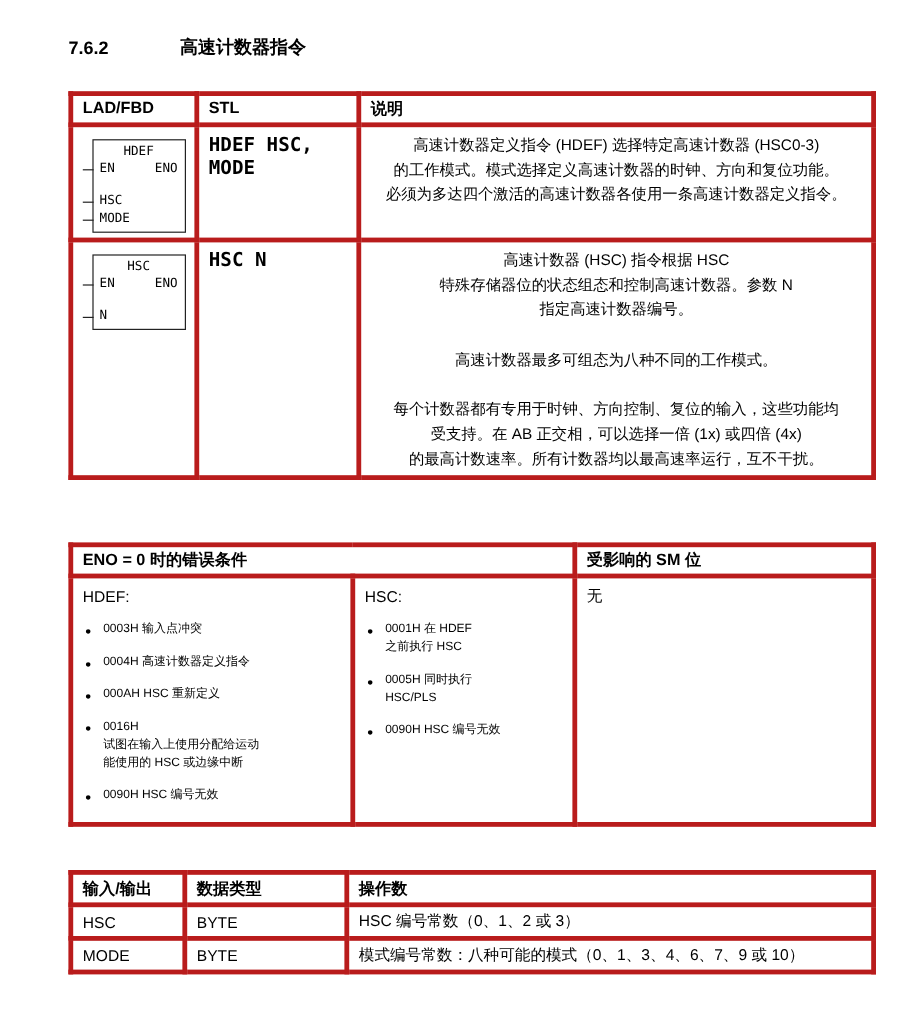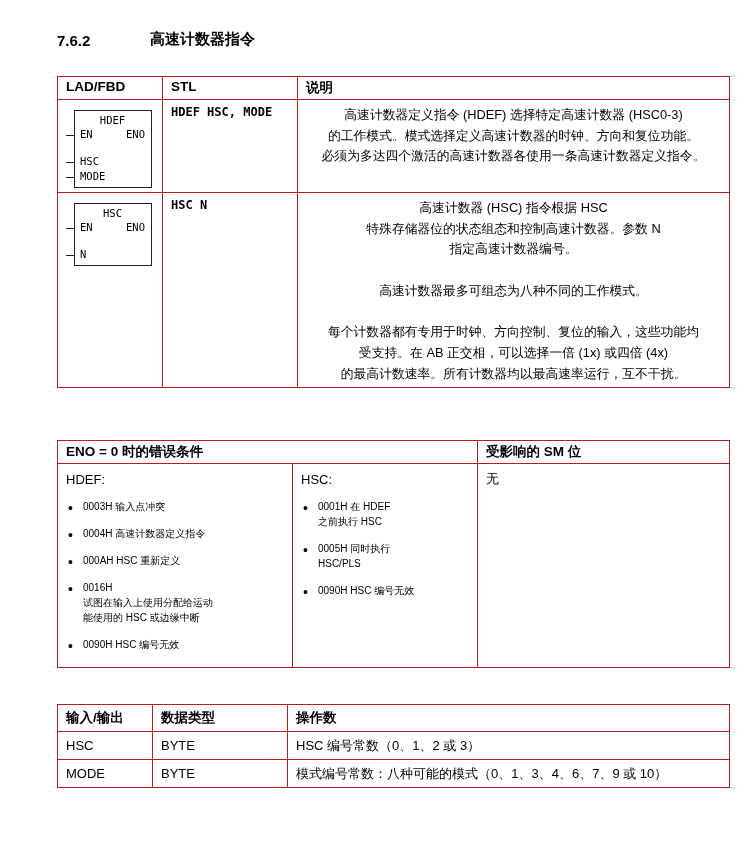--- a/index.html
+++ b/index.html
@@ -13,29 +13,29 @@
 
   .section-head { display:flex; align-items:flex-end; font-weight:bold; font-size:15px; }
   .section-num { width:93px; flex:0 0 93px; }
 
   .intro {
     margin-left:93px; margin-top:11px; width:578px;
     font-size:13px; line-height:1.6; white-space:pre-line;
   }
 
   table { border-collapse:collapse; width:673px; table-layout:fixed; }
-  th,td { border:1px solid #b91c1c; vertical-align:top; text-align:left; padding:3px 8px; font-size:13px; }
+  th,td { border:4px solid #b91c1c; vertical-align:top; text-align:left; padding:3px 8px; font-size:13px; }
   th { font-weight:bold; font-size:13.5px; padding-top:2px; padding-bottom:2px; }
 
   .tbl1 { margin-top:27px; }
   .tbl1 .row1 td { height:93px; }
   .tbl1 .row2 td { height:167px; }
   .stl-cell {
     font-family:"DejaVu Sans Mono","Liberation Mono",monospace;
-    font-weight:bold; font-size:12px; padding-top:5px;
+    font-weight:bold; font-size:16px; padding-top:5px;
   }
   .desc { white-space:pre-line; line-height:1.62; font-size:12.8px; padding-top:5px;text-align:center; }
 
   
   .lad-cell { padding:10px 4px 4px 6px; }
   .lad-box {
     position:relative; width:78px; margin-left:10px;
     border:1px solid #222; padding:3px 6px 2px 5px;
     font-family:"DejaVu Sans Mono","Liberation Mono",monospace; font-size:10.5px;
   }

